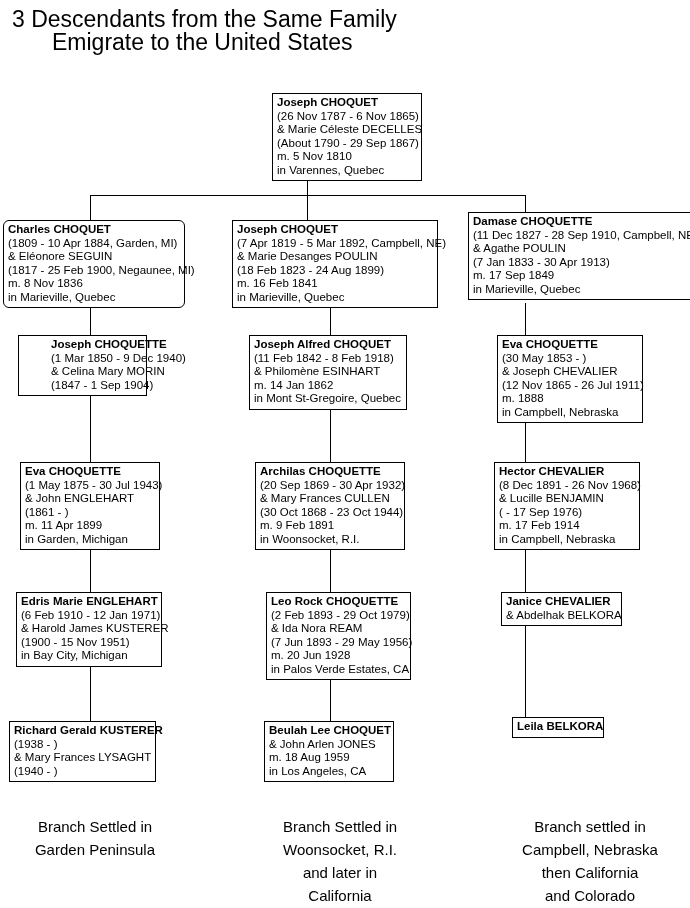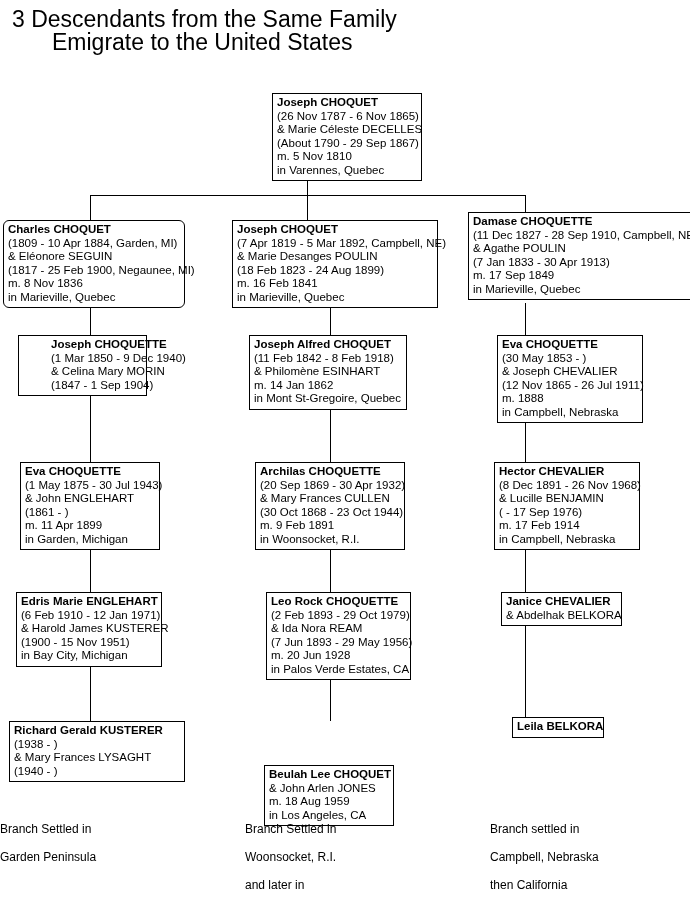--- a/index.html
+++ b/index.html
@@ -58,23 +58,23 @@
     font-weight: bold;
     display: block;
   }
   .node .ln {
     display: block;
   }
 
   
   .caption {
     position: absolute;
-    font-size: 12px;
-    line-height: 28px;
-    text-align: left;
+    font-size: 15px;
+    line-height: 23px;
+    text-align: center;
     white-space: pre;
   }
 </style>
 </head>
 <body>
 
 <div id="page">
 
   <div class="title title-line1">3 Descendants from the Same Family</div>
   <div class="title title-line2">Emigrate to the United States</div>
@@ -201,28 +201,28 @@
     <span class="ln">(7 Jun 1893 - 29 May 1956)</span>
     <span class="ln">m. 20 Jun 1928</span>
     <span class="ln">in Palos Verde Estates, CA</span>
   </div>
 
   <div class="node" style="left:501px; top:592px; width:121px;">
     <span class="nm">Janice CHEVALIER</span>
     <span class="ln">&amp; Abdelhak BELKORA</span>
   </div>
 
-  <div class="node" style="left:9px; top:721px; width:176px;">
+  <div class="node" style="left:9px; top:721px; width:147px;">
     <span class="nm">Richard Gerald KUSTERER</span>
     <span class="ln">(1938 - )</span>
     <span class="ln">&amp; Mary Frances LYSAGHT</span>
     <span class="ln">(1940 - )</span>
   </div>
 
-  <div class="node" style="left:264px; top:721px; width:130px;margin-top:44px;">
+  <div class="node" style="left:264px; top:721px; width:130px;">
     <span class="nm">Beulah Lee CHOQUET</span>
     <span class="ln">&amp; John Arlen JONES</span>
     <span class="ln">m. 18 Aug 1959</span>
     <span class="ln">in Los Angeles, CA</span>
   </div>
 
   <div class="node" style="left:512px; top:717px; width:92px;">
     <span class="nm">Leila BELKORA</span>
   </div>
 

